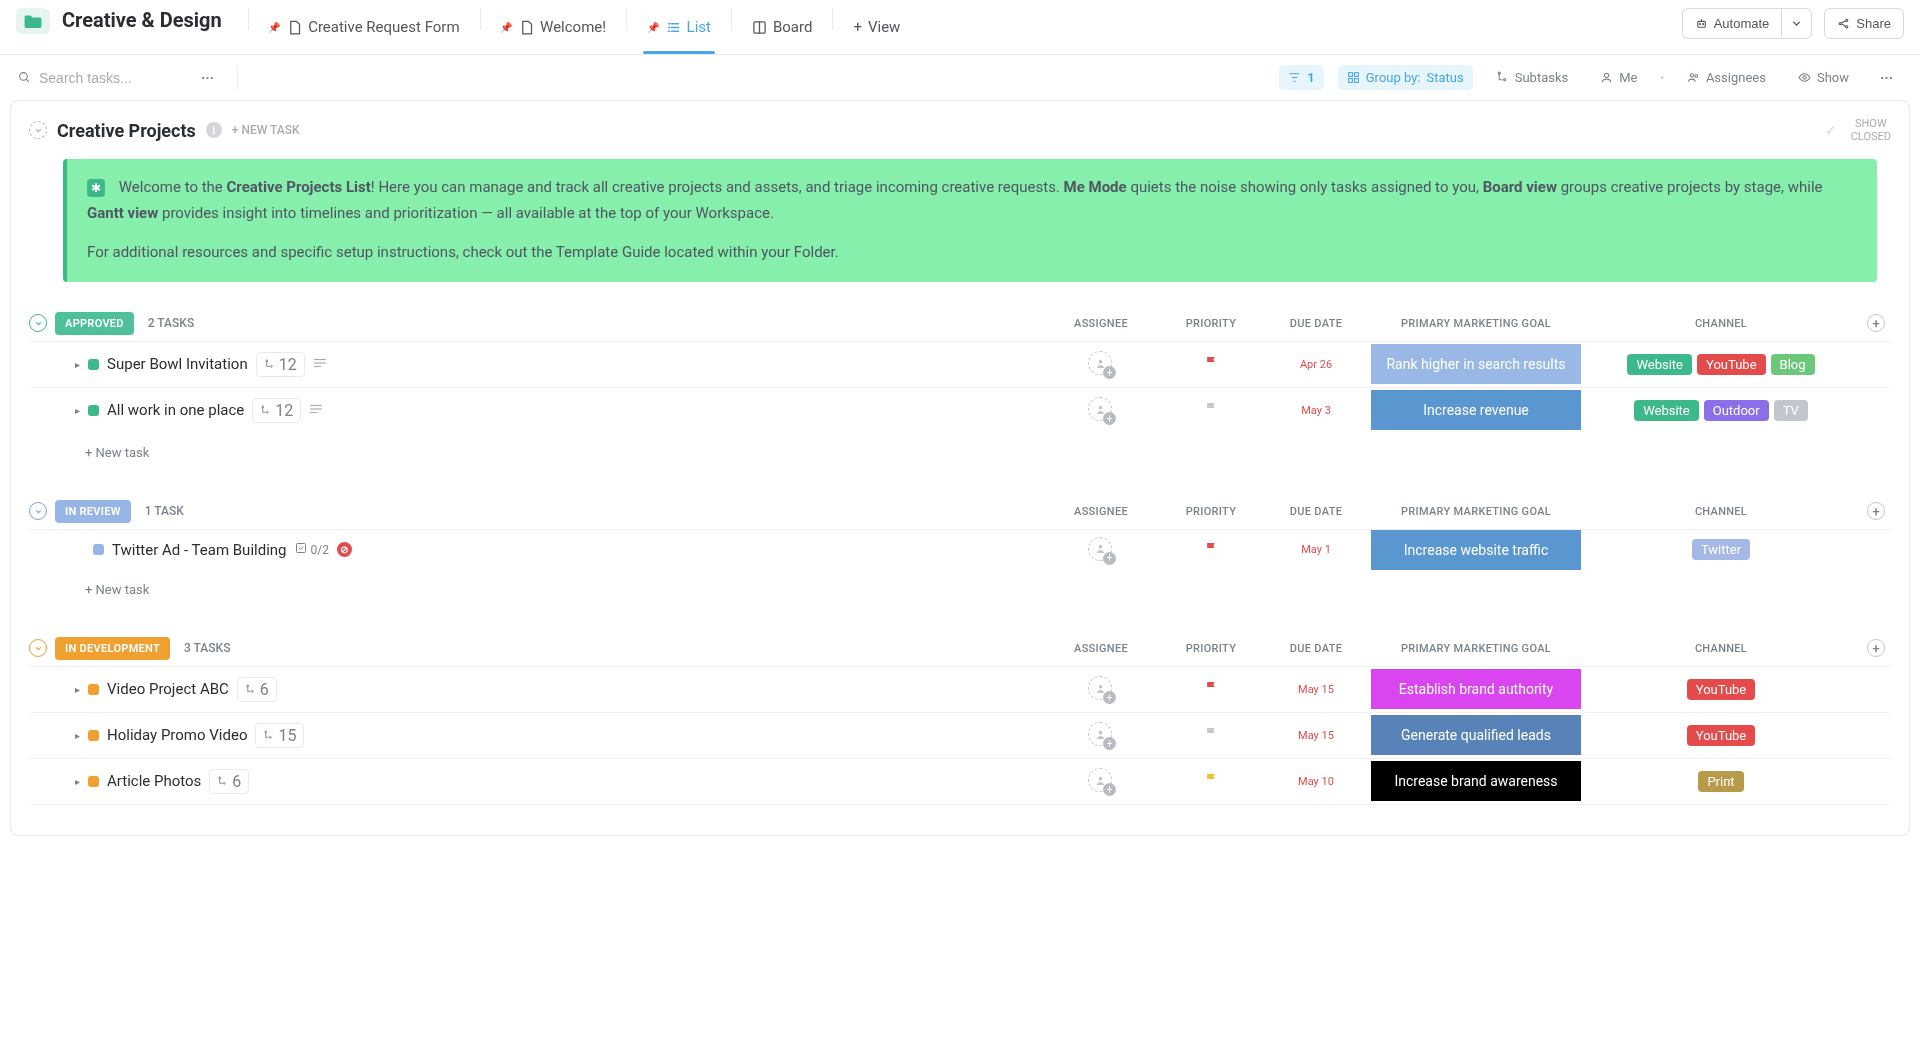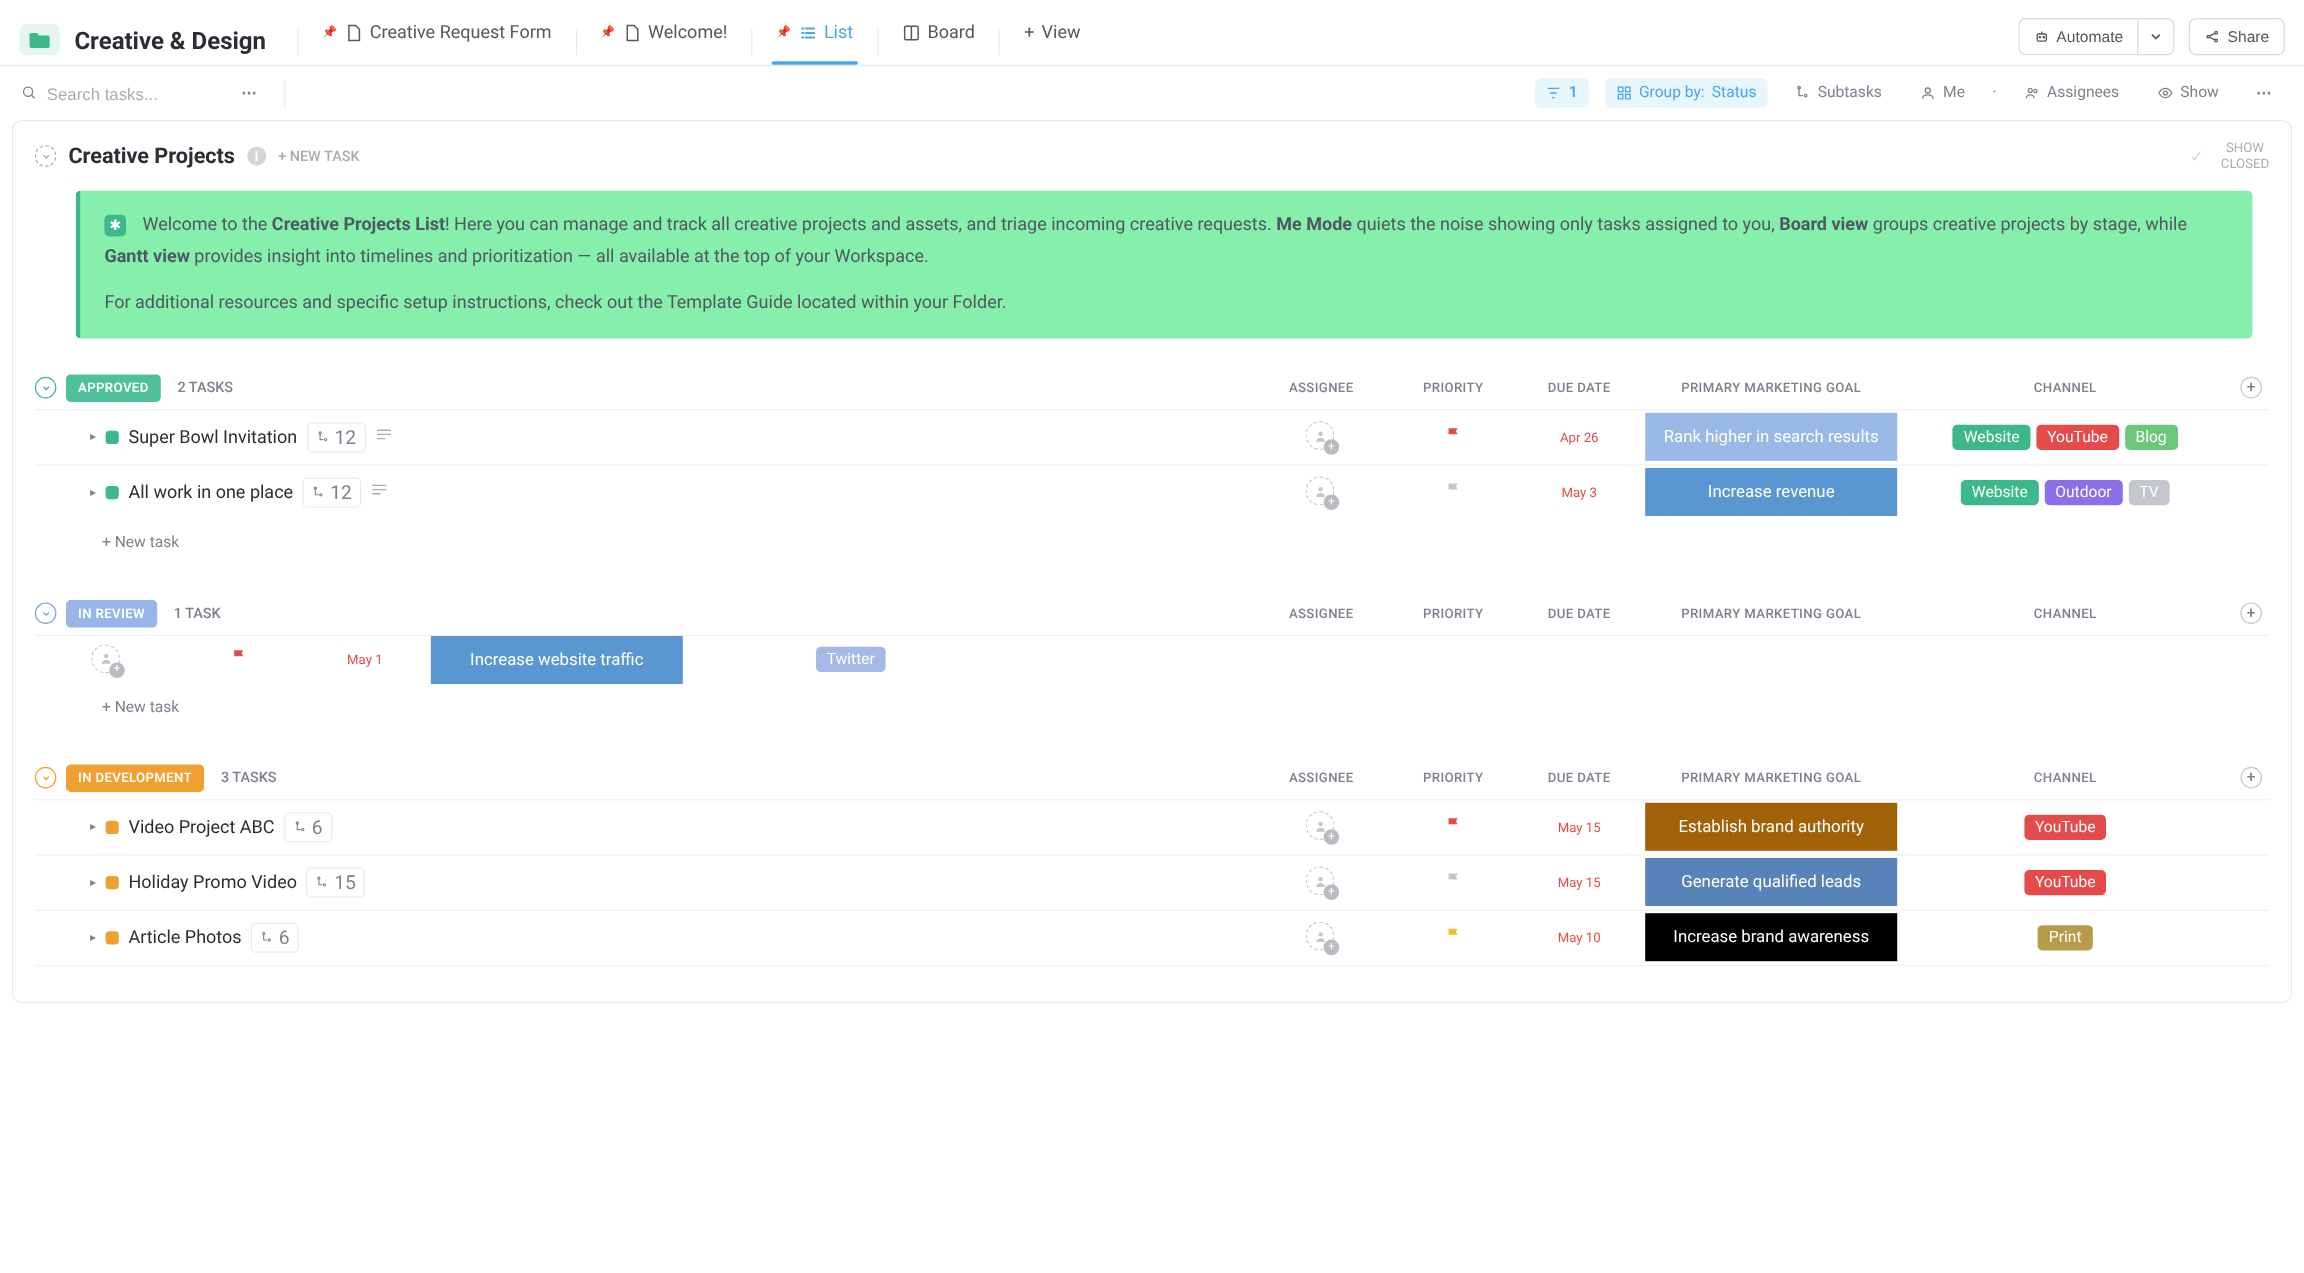--- a/index.html
+++ b/index.html
@@ -1,19 +1,19 @@
 <!DOCTYPE html>
 <html><head>
 <meta charset="utf-8">
 <style>
 * { box-sizing: border-box; margin: 0; padding: 0; }
 body { font-family: -apple-system, BlinkMacSystemFont, "Segoe UI", Roboto, sans-serif; font-size: 13px; color: #2a2e34; background: #fff; }
 
 
-.topbar { display: flex; align-items: flex-end; padding: 8px 16px; border-bottom: 1px solid #e8eaed; gap: 4px; }
+.topbar { display: flex; align-items: flex-start; padding: 8px 16px; border-bottom: 1px solid #e8eaed; gap: 4px; }
 .folder-chip { background: #e7f5f0; padding: 6px 8px; border-radius: 6px; display: flex; align-items: center; margin-right: 8px; }
 .folder-icon-svg { width: 18px; height: 14px; fill: #3db88b; }
 .workspace-title { font-size: 20px; font-weight: 700; margin-right: 20px; }
 .view-tab { display: flex; align-items: center; gap: 6px; padding: 10px 14px; color: #54575d; cursor: pointer; font-size: 15px; position: relative; }
 .view-tab.active { color: #49a6e9; }
 .view-tab.active::after { content: ''; position: absolute; bottom: -8px; left: 10px; right: 10px; height: 3px; background: #49a6e9; border-radius: 2px; }
 .tab-divider { width: 1px; height: 22px; background: #e8eaed; margin: 0 2px; }
 .pin-icon { font-size: 10px; color: #7c828d; }
 .view-icon { width: 15px; height: 15px; fill: currentColor; }
 .spacer { flex: 1; }
@@ -90,21 +90,21 @@
 .cell { display: flex; align-items: center; justify-content: center; height: 40px; }
 .assignee-placeholder { position: relative; width: 26px; height: 26px; }
 .assignee-circle { width: 24px; height: 24px; border: 1.5px dashed #c3c7cd; border-radius: 50%; display: flex; align-items: center; justify-content: center; }
 .person-icon { width: 11px; height: 11px; fill: #c3c7cd; }
 .plus-badge { position: absolute; bottom: -2px; right: -2px; width: 13px; height: 13px; border-radius: 50%; background: #b8bcc2; color: #fff; font-size: 10px; display: flex; align-items: center; justify-content: center; line-height: 1; }
 .due-date { font-size: 11px; }
 .due-red { color: #e54b4b; }
 .goal-cell { width: 210px; height: 40px; display: flex; align-items: center; justify-content: center; color: #fff; font-size: 14px; }
 .goal-blue-l { background: #99b8e6; }
 .goal-blue { background: #5a97d0; }
-.goal-green { background: #a16207; }
+.goal-green { background: #d946ef; }
 .goal-blue-d { background: #5883b8; }
 .goal-purple { background: #000000; }
 .channel-cell { width: 280px; display: flex; align-items: center; justify-content: center; gap: 5px; flex-wrap: wrap; }
 .tag { padding: 3px 9px; border-radius: 4px; color: #fff; font-size: 13px; }
 .tag-website { background: #3db88b; }
 .tag-youtube { background: #e54b4b; }
 .tag-blog { background: #6cc77a; }
 .tag-outdoor { background: #8b6fe8; }
 .tag-tv { background: #c3c7cd; }
 .tag-twitter { background: #a5b8e6; }
@@ -401,20 +401,30 @@
           <div class="col-head col-assignee">ASSIGNEE</div>
           <div class="col-head col-priority">PRIORITY</div>
           <div class="col-head col-due">DUE DATE</div>
           <div class="col-head col-goal">PRIMARY MARKETING GOAL</div>
           <div class="col-head col-channel">CHANNEL</div>
           <div class="plus-circle-col">
             <div class="plus-circle">+</div>
           </div>
         </div>
         <div class="task-row">
+          <div class="task-main">
+            <span style="width:10px"></span>
+            <span class="status-sq sq-blue"></span>
+            <span class="task-name">Twitter Ad - Team Building</span>
+            <span class="checklist-pill"><span><svg width="12" height="12" viewBox="0 0 24 24" fill="none" stroke="currentColor" stroke-width="2">
+                  <rect x="3" y="3" width="18" height="18" rx="2"></rect>
+                  <polyline points="8 12 11 15 16 9"></polyline>
+                </svg></span>0/2</span>
+            <span class="block-icon">⊘</span>
+          </div>
           <div class="cell col-assignee">
             <div class="assignee-placeholder">
               <div class="assignee-circle">
                 <svg class="person-icon" viewBox="0 0 24 24">
                   <circle cx="12" cy="8" r="4"></circle>
                   <path d="M4 22c0-4 4-7 8-7s8 3 8 7"></path>
                 </svg>
               </div>
               <div class="plus-badge">+</div>
             </div>

